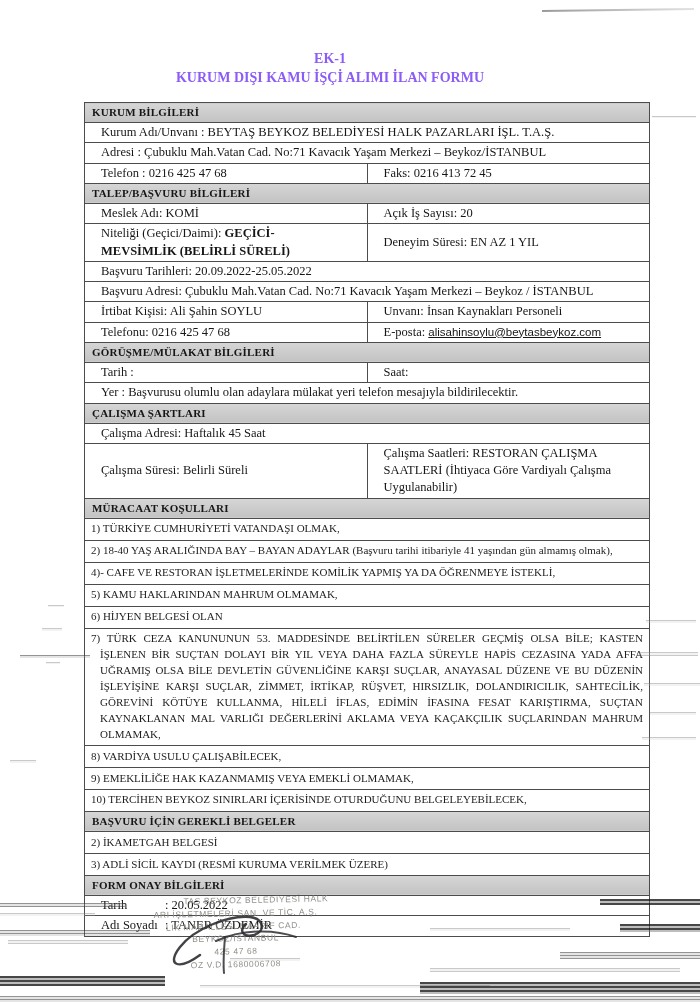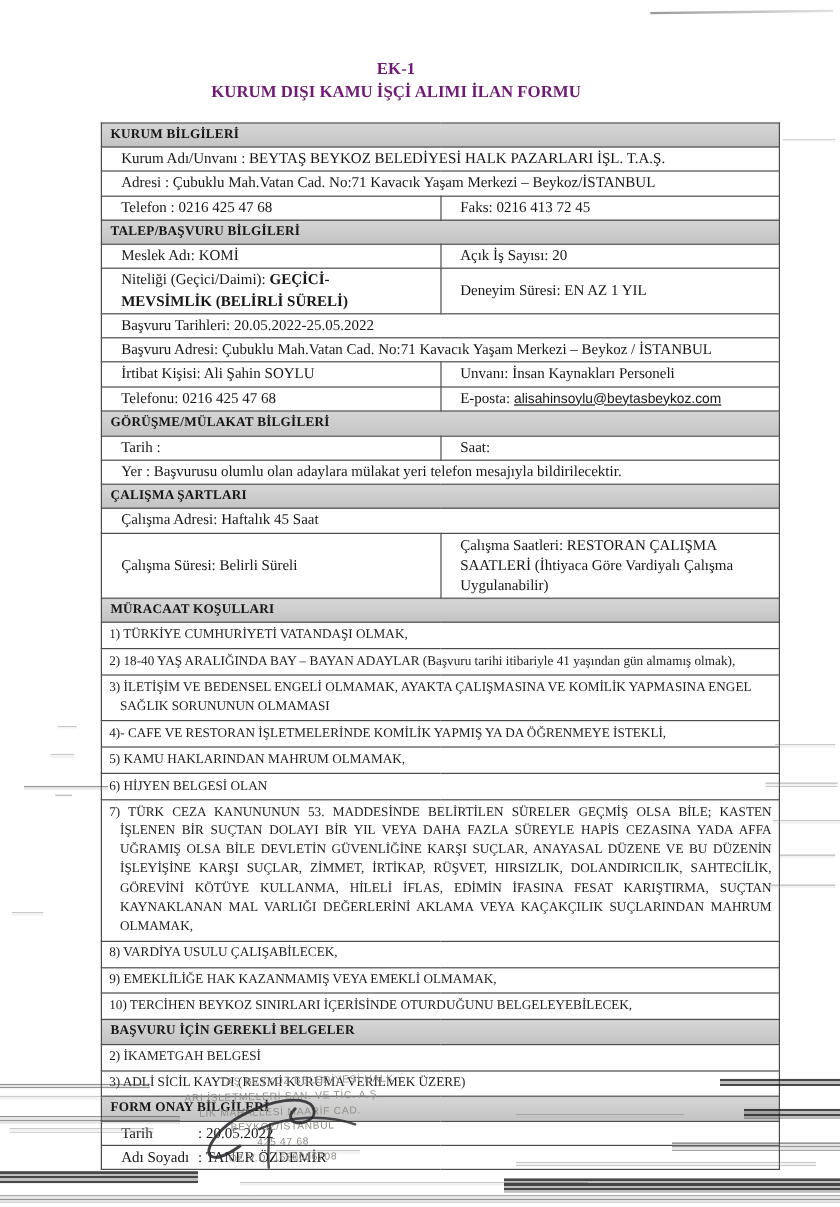--- a/index.html
+++ b/index.html
@@ -1,20 +1,20 @@
 <!DOCTYPE html>
 <html><head>
 <meta charset="utf-8">
 <style>
   * { margin:0; padding:0; box-sizing:border-box; }
   html,body { width:700px; height:1006px; background:#ffffff; overflow:hidden; }
   body { position:relative; font-family:"Liberation Serif", serif; color:#161616; }
 
   .title-block { position:absolute; top:50px; left:0; width:660px; text-align:center;
-                 font-weight:bold; font-size:14px; line-height:1.35; color:#701a75; }
+                 font-weight:bold; font-size:14px; line-height:1.35; color:#8b5cf6; }
 
   .form-table { position:absolute; top:102px; left:84px; width:566px;
                 border-collapse:collapse; table-layout:fixed; }
   .form-table td { border:1px solid #4c4c4c; padding:1px 16px; font-size:12.5px;
                    line-height:1.38; vertical-align:middle; }
   td.sec { background:linear-gradient(#d6d6d6,#c3c3c3); font-weight:bold;
            font-size:11px; padding:2px 7px; letter-spacing:0.2px; }
   .colL { width:49.5%; }
   td.li { font-family:Liberation Serif, serif; font-size:11px; line-height:1.45;
           padding:2.5px 6px; color:#1d1d1d; }
@@ -73,21 +73,21 @@
       </tr>
   <tr>
     <td class="colL">Meslek Adı: KOMİ</td>
     <td>Açık İş Sayısı: 20</td>
   </tr>
   <tr>
     <td class="colL"><span>Niteliği (Geçici/Daimi): </span><span class="bold">GEÇİCİ- MEVSİMLİK (BELİRLİ SÜRELİ)</span></td>
     <td>Deneyim Süresi: EN AZ 1 YIL</td>
   </tr>
   <tr>
-        <td colspan="2">Başvuru Tarihleri: 20.05.2022-25.05.2022</td>
+        <td colspan="2">Başvuru Tarihleri: 20.09.2022-25.05.2022</td>
       </tr>
   <tr>
         <td colspan="2">Başvuru Adresi: Çubuklu Mah.Vatan Cad. No:71 Kavacık Yaşam Merkezi – Beykoz / İSTANBUL</td>
       </tr>
   <tr>
     <td class="colL">İrtibat Kişisi: Ali Şahin SOYLU</td>
     <td>Unvanı: İnsan Kaynakları Personeli</td>
   </tr>
   <tr>
     <td class="colL">Telefonu: 0216 425 47 68</td>
@@ -117,23 +117,20 @@
   </tr>
 
   <tr>
         <td class="sec" colspan="2">MÜRACAAT KOŞULLARI</td>
       </tr>
   <tr>
         <td class="li" colspan="2">1) TÜRKİYE CUMHURİYETİ VATANDAŞI OLMAK,</td>
       </tr>
   <tr>
         <td class="li" colspan="2">2) 18-40 YAŞ ARALIĞINDA BAY – BAYAN ADAYLAR (Başvuru tarihi itibariyle 41 yaşından gün almamış olmak),</td>
-      </tr>
-  <tr>
-        <td class="li hang" colspan="2">3) İLETİŞİM VE BEDENSEL ENGELİ OLMAMAK, AYAKTA ÇALIŞMASINA VE KOMİLİK YAPMASINA ENGEL SAĞLIK SORUNUNUN OLMAMASI</td>
       </tr>
   <tr>
         <td class="li" colspan="2">4)- CAFE VE RESTORAN İŞLETMELERİNDE KOMİLİK YAPMIŞ YA DA ÖĞRENMEYE İSTEKLİ,</td>
       </tr>
   <tr>
         <td class="li" colspan="2">5) KAMU HAKLARINDAN MAHRUM OLMAMAK,</td>
       </tr>
   <tr>
         <td class="li" colspan="2">6) HİJYEN BELGESİ OLAN</td>
       </tr>

